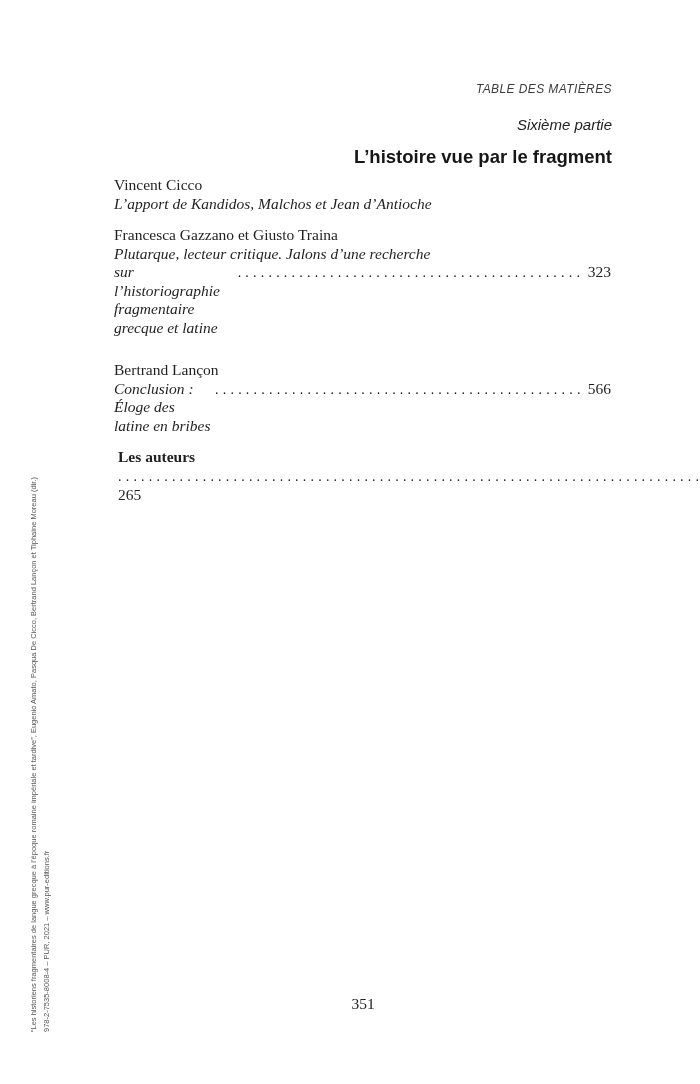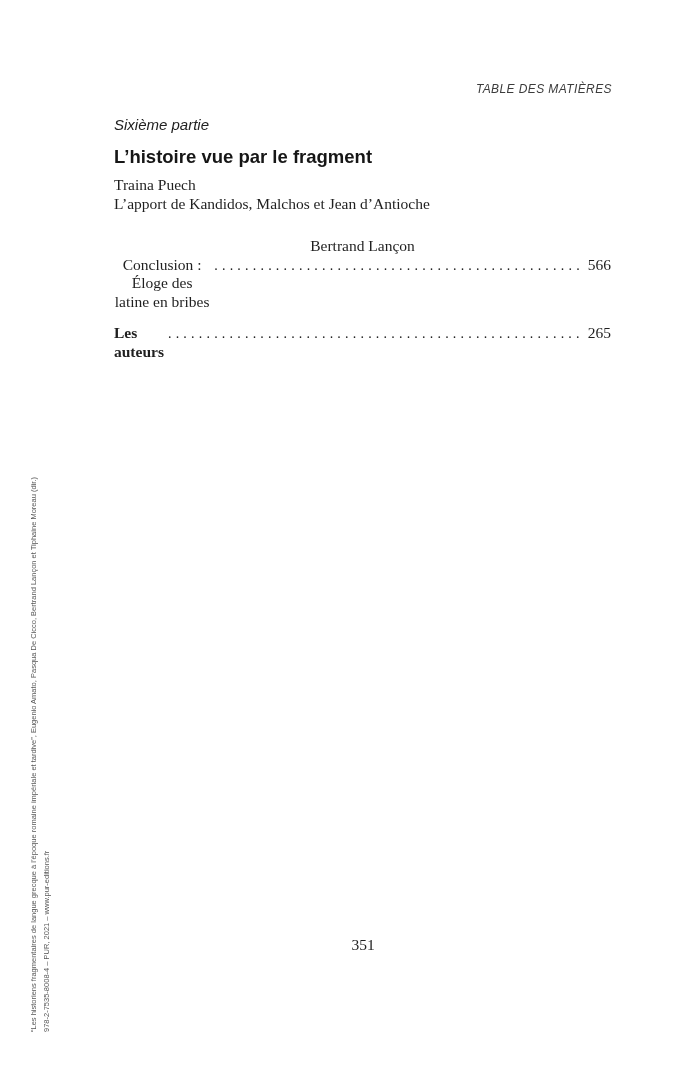--- a/index.html
+++ b/index.html
@@ -18,55 +18,55 @@
     text-align: right;
     font-family: "Liberation Sans", sans-serif;
     font-style: italic;
     font-size: 12px;
     letter-spacing: 0.4px;
     color: #3c3c3c;
   }
 
   .part-heading {
     position: absolute; top: 116px; left: 114px; right: 88px;
-    text-align: left;
+    text-align: right;
     font-family: "Liberation Sans", sans-serif;
   }
   .part-kicker { font-style: italic; font-size: 15px; color: #222; }
   .part-title  { font-weight: bold; font-size: 18.5px; margin-top: 13px; color: #161616; }
 
   .toc {
     position: absolute; top: 176px; left: 114px; right: 89px;
     font-size: 15.5px;
     line-height: 18.5px;
   }
   .entry { margin-bottom: 13px; }
-  .entry.gap-before { margin-top: 24px; text-align: center; }
+  .entry.gap-before { margin-top: 24px; }
   .entry-author { font-style: normal; }
-  .entry-title { }
+  .entry-title { font-style: italic; }
   .entry-line { display: flex; align-items: baseline; }
   .leader {
     flex: 1 1 auto;
     overflow: hidden;
     white-space: nowrap;
     margin: 0 6px 0 4px;
     min-width: 0;
   }
   .leader::after {
     content: "........................................................................................................................";
     letter-spacing: 4.2px;
     font-size: 14px;
     color: #222;
   }
   .pagenum { flex: 0 0 auto; }
-  .extra-line { margin-top: 3px; }
+  .extra-line { margin-top: 3px; flex-direction: column; }
   .extra-label { font-weight: bold; font-style: normal; }
 
   .folio {
-    position: absolute; top: 936px; left: 114px; right: 88px;
+    position: absolute; top: 995px; left: 114px; right: 88px;
     text-align: center;
     font-size: 15.5px;
     color: #222;
   }
 
   .spine {
     position: absolute; left: 27px; top: 1032px;
     width: 561px;
     transform-origin: 0 0;
     transform: rotate(-90deg);
@@ -85,24 +85,33 @@
   <div class="running-header">TABLE DES MATIÈRES</div>
 
   <div class="part-heading">
     <div class="part-kicker">Sixième partie</div>
     <div class="part-title">L’histoire vue par le fragment</div>
   </div>
 
   <div class="toc">
 
     <div class="entry">
-      <div class="entry-author">Traina Puech</div>
+      <div class="entry-author">Vincent Cicco</div>
       <div class="entry-title">L’apport de Kandidos, Malchos et Jean d’Antioche</div>
     </div>
 
+    <div class="entry">
+      <div class="entry-author">Francesca Gazzano et Giusto Traina</div>
+      <div class="entry-title">Plutarque, lecteur critique. Jalons d’une recherche</div>
+      <div class="entry-line">
+        <span class="entry-title">sur l’historiographie fragmentaire grecque et latine</span>
+        <span class="leader"></span>
+        <span class="pagenum">323</span>
+      </div>
+    </div>
 
     <div class="entry gap-before">
       <div class="entry-author">Bertrand Lançon</div>
       <div class="entry-line">
         <span class="entry-title">Conclusion : Éloge des latine en bribes</span>
         <span class="leader"></span>
         <span class="pagenum">566</span>
       </div>
     </div>
 

